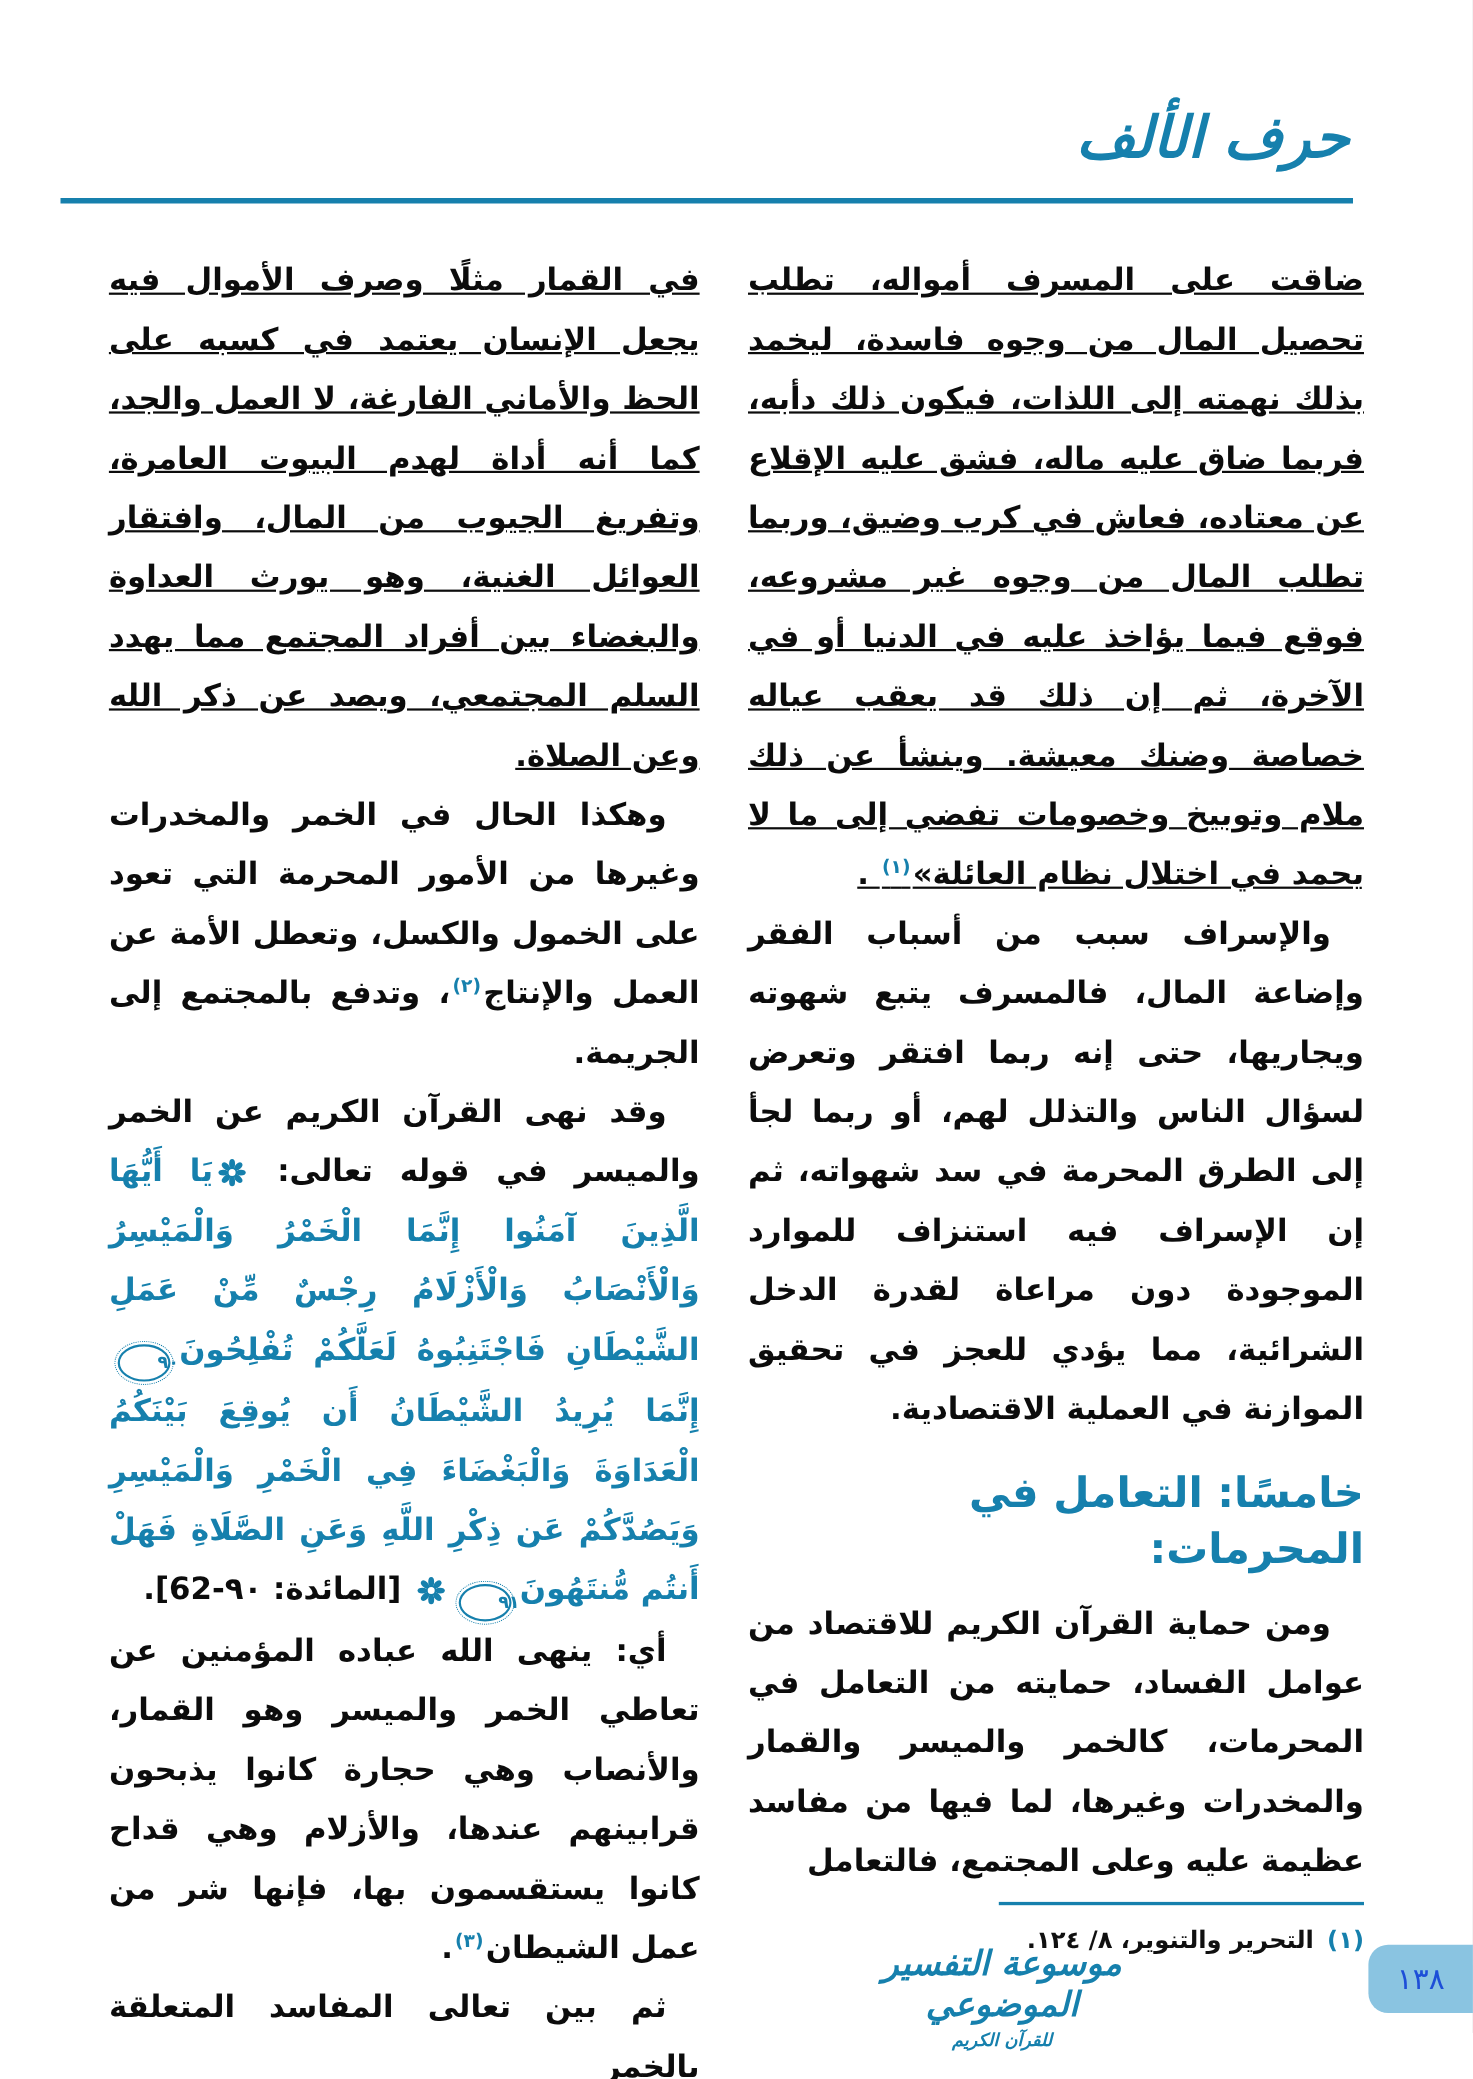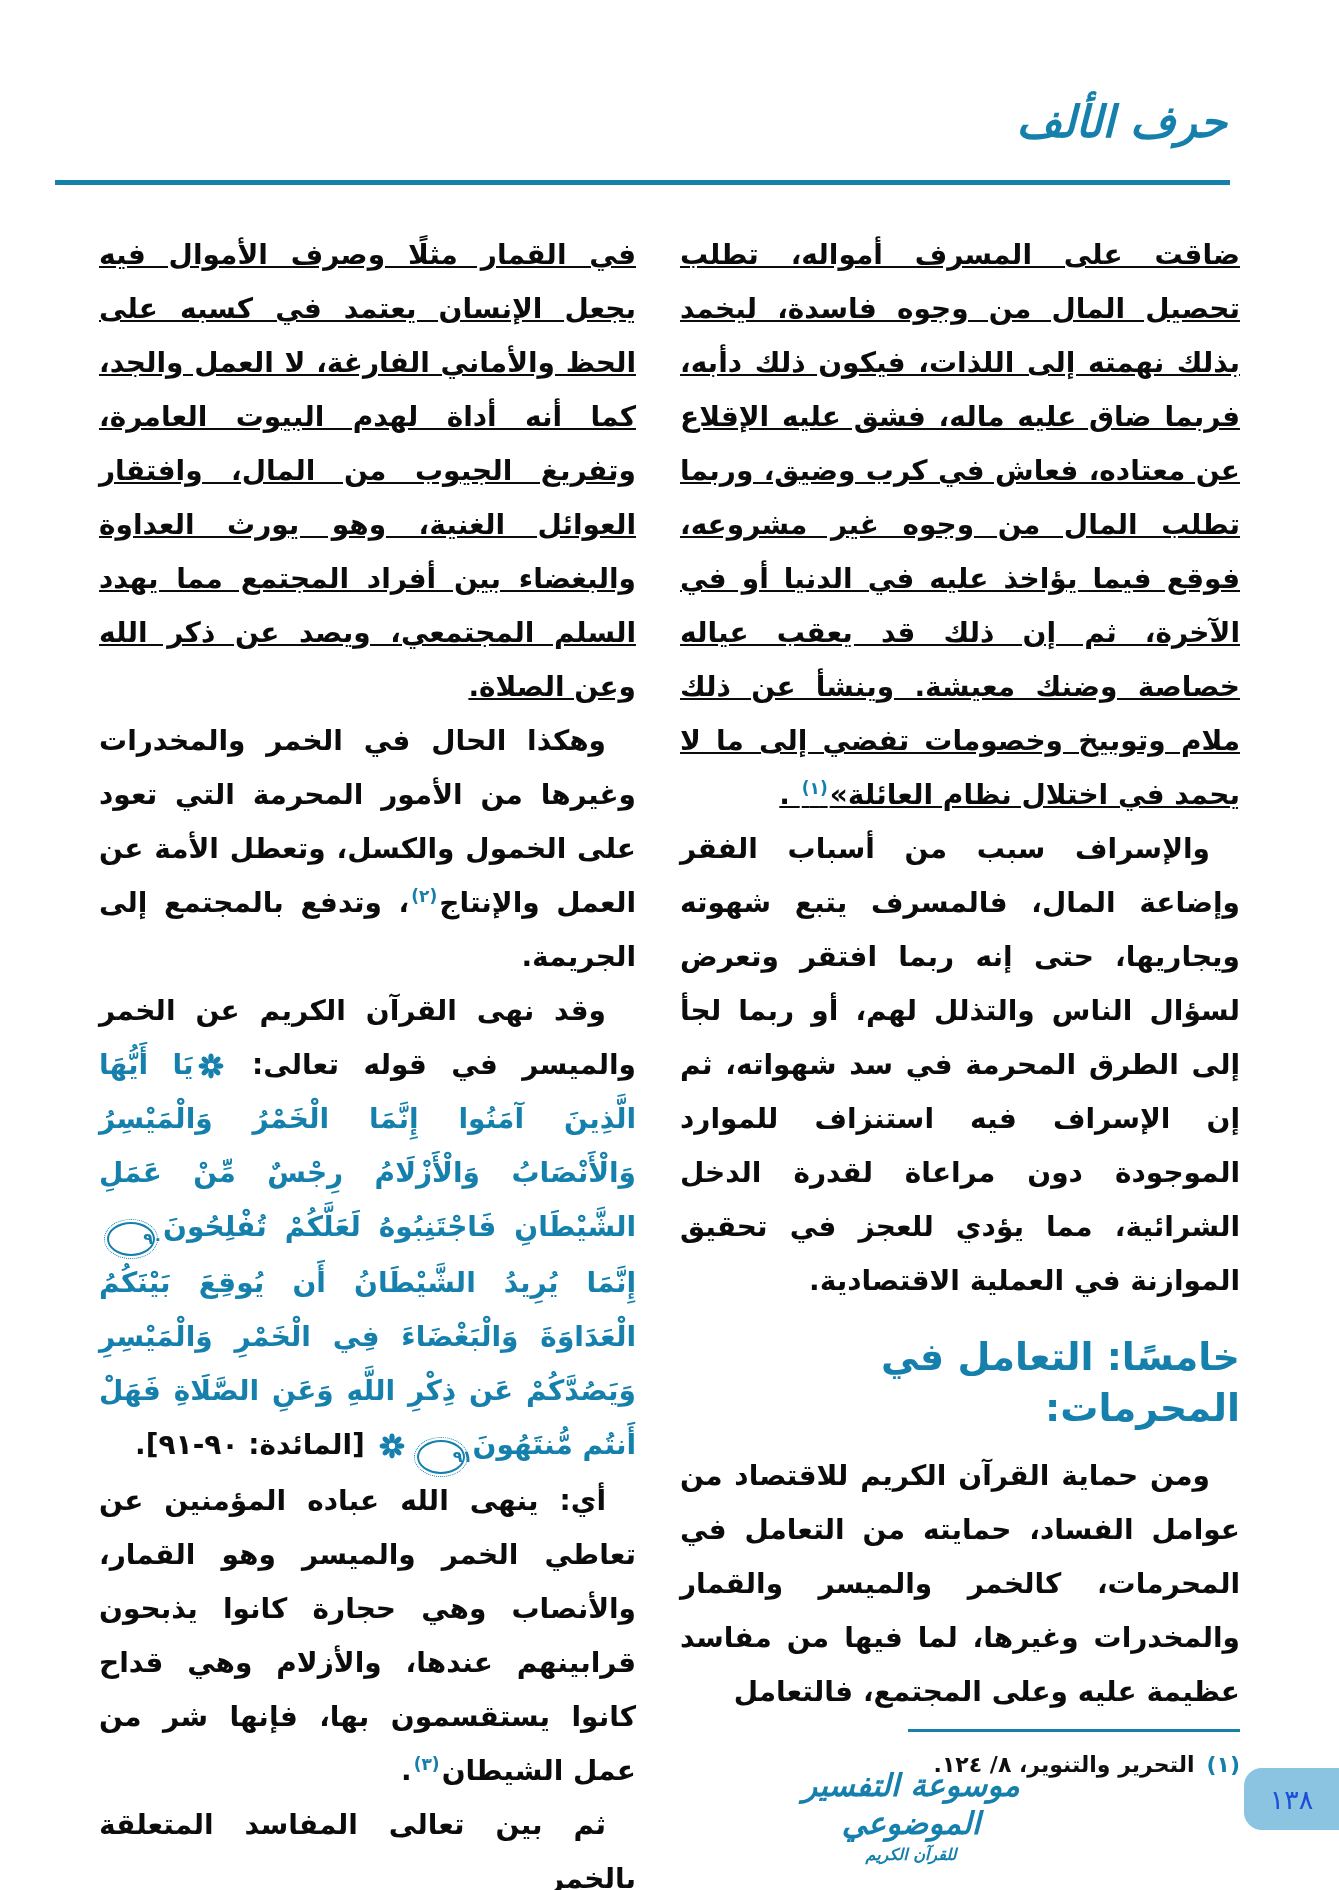--- a/index.html
+++ b/index.html
@@ -8,21 +8,21 @@
     width:1339px; height:1890px;
     margin:0 auto;
     background:#ffffff;
     font-family:"DejaVu Sans", sans-serif;
     direction:rtl;
     overflow:hidden;
   }
   
   .header-title {
     position:absolute; top:96px; right:112px;
-    font-size:44px; font-weight:bold; font-style:italic;
+    font-size:52px; font-weight:bold; font-style:italic;
     color:var(--accent);
     letter-spacing:-1px;
   }
   .header-rule {
     position:absolute; top:180px; left:55px; right:109px; height:5px;
     background:var(--accent);
   }
   
   .columns {
     position:absolute; top:228px; right:99px; width:1141px; bottom:138px;
@@ -125,21 +125,21 @@
               </svg></span><span class="seg-quran">يَا أَيُّهَا الَّذِينَ آمَنُوا إِنَّمَا الْخَمْرُ وَالْمَيْسِرُ وَالْأَنْصَابُ وَالْأَزْلَامُ رِجْسٌ مِّنْ عَمَلِ الشَّيْطَانِ فَاجْتَنِبُوهُ لَعَلَّكُمْ تُفْلِحُونَ</span><span class="ayah">٩٠</span><span class="seg-quran">إِنَّمَا يُرِيدُ الشَّيْطَانُ أَن يُوقِعَ بَيْنَكُمُ الْعَدَاوَةَ وَالْبَغْضَاءَ فِي الْخَمْرِ وَالْمَيْسِرِ وَيَصُدَّكُمْ عَن ذِكْرِ اللَّهِ وَعَنِ الصَّلَاةِ فَهَلْ أَنتُم مُّنتَهُونَ</span><span class="ayah">٩١</span><span class="orn"><svg width="26" height="26" viewBox="0 0 26 26" aria-hidden="true">
                 <ellipse cx="13" cy="5" rx="2.7" ry="4.4" fill="#1680ad" transform="rotate(0 13 13)"></ellipse>
                 <ellipse cx="13" cy="5" rx="2.7" ry="4.4" fill="#1680ad" transform="rotate(45 13 13)"></ellipse>
                 <ellipse cx="13" cy="5" rx="2.7" ry="4.4" fill="#1680ad" transform="rotate(90 13 13)"></ellipse>
                 <ellipse cx="13" cy="5" rx="2.7" ry="4.4" fill="#1680ad" transform="rotate(135 13 13)"></ellipse>
                 <ellipse cx="13" cy="5" rx="2.7" ry="4.4" fill="#1680ad" transform="rotate(180 13 13)"></ellipse>
                 <ellipse cx="13" cy="5" rx="2.7" ry="4.4" fill="#1680ad" transform="rotate(225 13 13)"></ellipse>
                 <ellipse cx="13" cy="5" rx="2.7" ry="4.4" fill="#1680ad" transform="rotate(270 13 13)"></ellipse>
                 <ellipse cx="13" cy="5" rx="2.7" ry="4.4" fill="#1680ad" transform="rotate(315 13 13)"></ellipse>
                 <circle cx="13" cy="13" r="4" fill="none" stroke="#1680ad" stroke-width="1.6"></circle>
-              </svg></span><span class="seg-body"> [المائدة: ٩٠-٩١].</span></p>
+              </svg></span><span class="seg-body"> [المائدة: ٩٠-62].</span></p>
           <p><span class="seg-body">أي: ينهى الله عباده المؤمنين عن تعاطي الخمر والميسر وهو القمار، والأنصاب وهي حجارة كانوا يذبحون قرابينهم عندها، والأزلام وهي قداح كانوا يستقسمون بها، فإنها شر من عمل الشيطان</span><sup class="fnm">(٣)</sup><span class="seg-body">.</span></p>
           <p><span class="seg-body">ثم بين تعالى المفاسد المتعلقة بالخمر</span></p>
         </div>
 
     </section>
   </div>
 
   <div class="logo">
     <div class="logo-l1">موسوعة التفسير الموضوعي</div>
     <div class="logo-l2">للقرآن الكريم</div>

